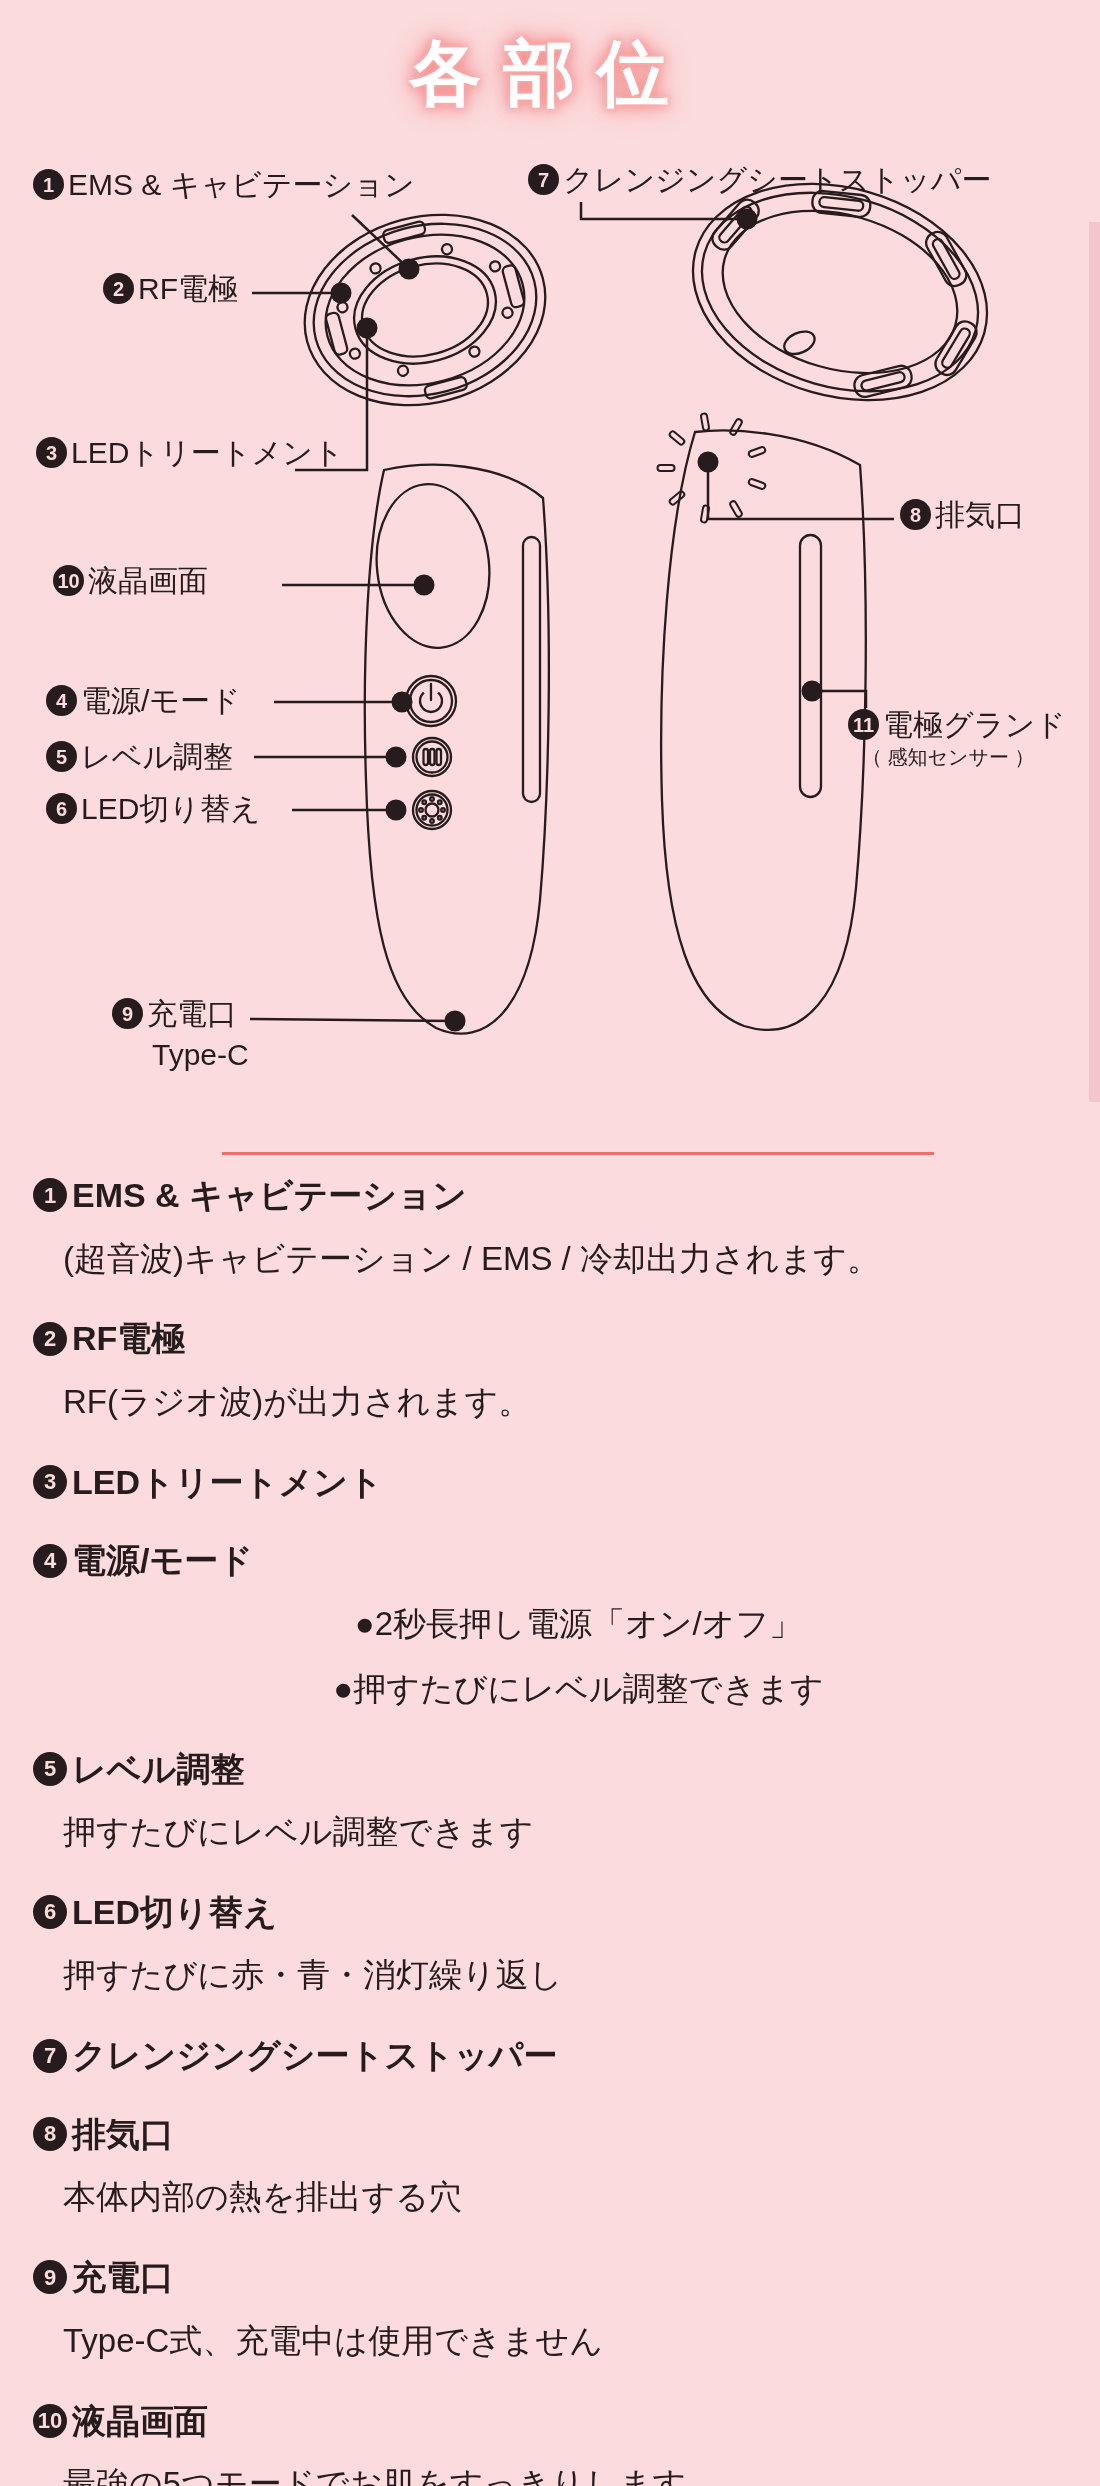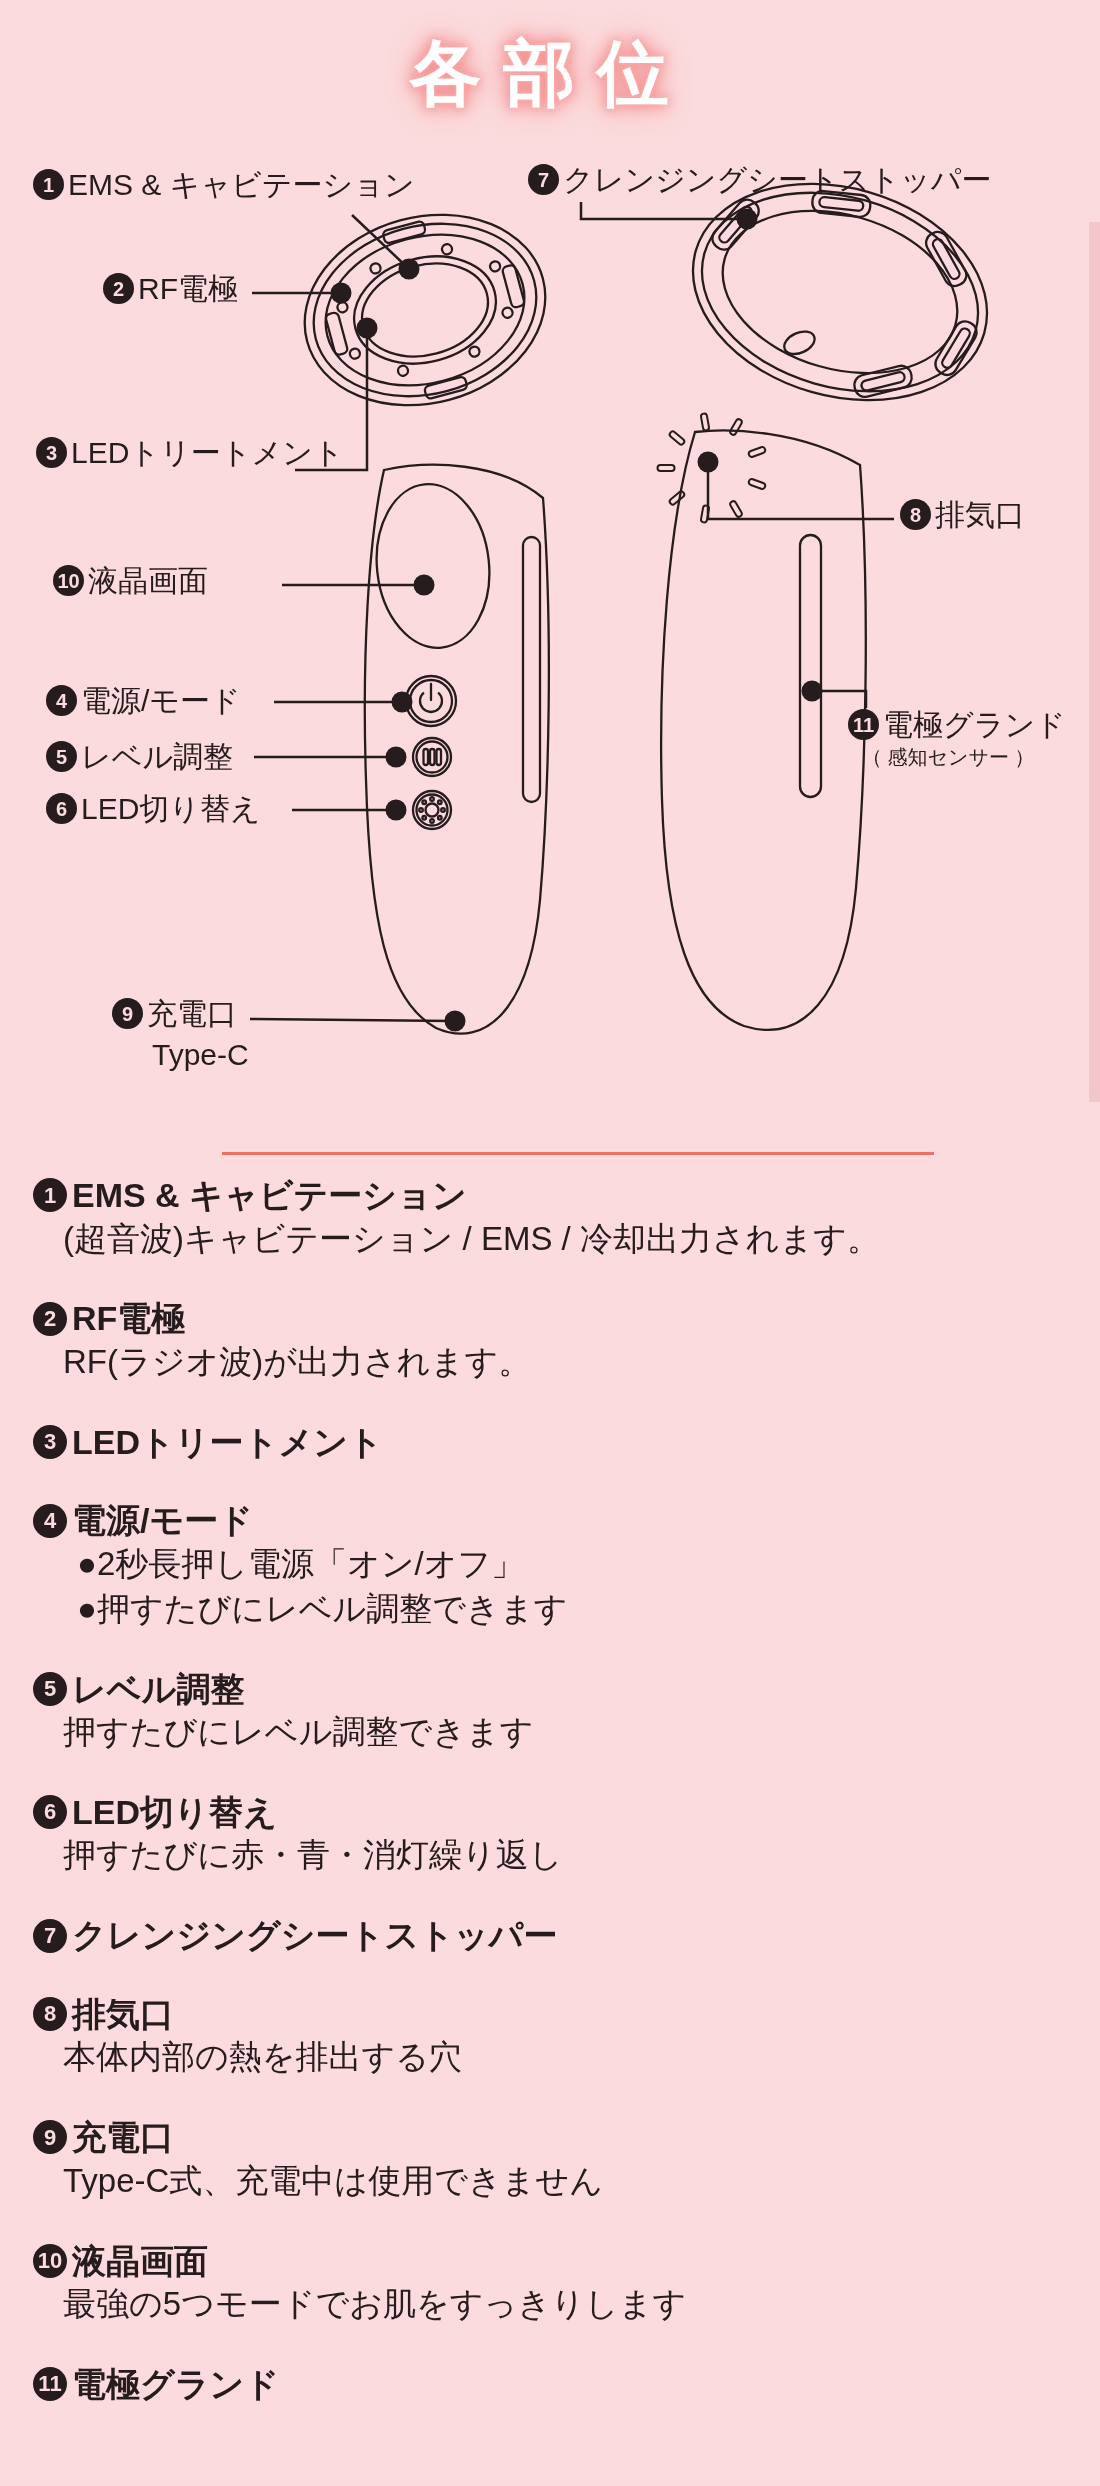--- a/index.html
+++ b/index.html
@@ -22,22 +22,22 @@
   .badge{display:inline-flex;align-items:center;justify-content:center;
     background:var(--ink);color:var(--bg);border-radius:50%;
     width:31px;height:31px;font-size:20px;font-weight:bold;flex:0 0 auto;letter-spacing:0;}
   .separator{position:absolute;left:222px;top:1152px;width:712px;height:3px;background:var(--sep);}
   .edge-strip{position:absolute;right:0;top:222px;width:11px;height:880px;background:#f2c6ca;}
   
   .sections{padding:14px 20px 0 33px;}
   .sect{margin-bottom:36px;}
   .sect h2{font-size:34px;font-weight:bold;line-height:1.25;display:flex;align-items:center;gap:5px;}
   .sect h2 .badge{width:34px;height:34px;font-size:22px;}
-  .sect p{font-size:33px;font-weight:400;line-height:1.36;padding-left:30px;}
-  .sect p.bullet{padding-left:44px;}
+  .sect p{font-size:33px;font-weight:400;line-height:1.36;padding-left:30px;margin-top:20px;}
+  .sect p.bullet{padding-left:44px;text-align:center;}
 </style>
 </head>
 <body>
 
 <div class="top">
   <div class="page-title">各部位</div>
 
   <svg class="art" width="1100" height="1160" viewBox="0 0 1100 1160" fill="none" stroke="#261b1d" stroke-width="2.3">
 
     <g>

